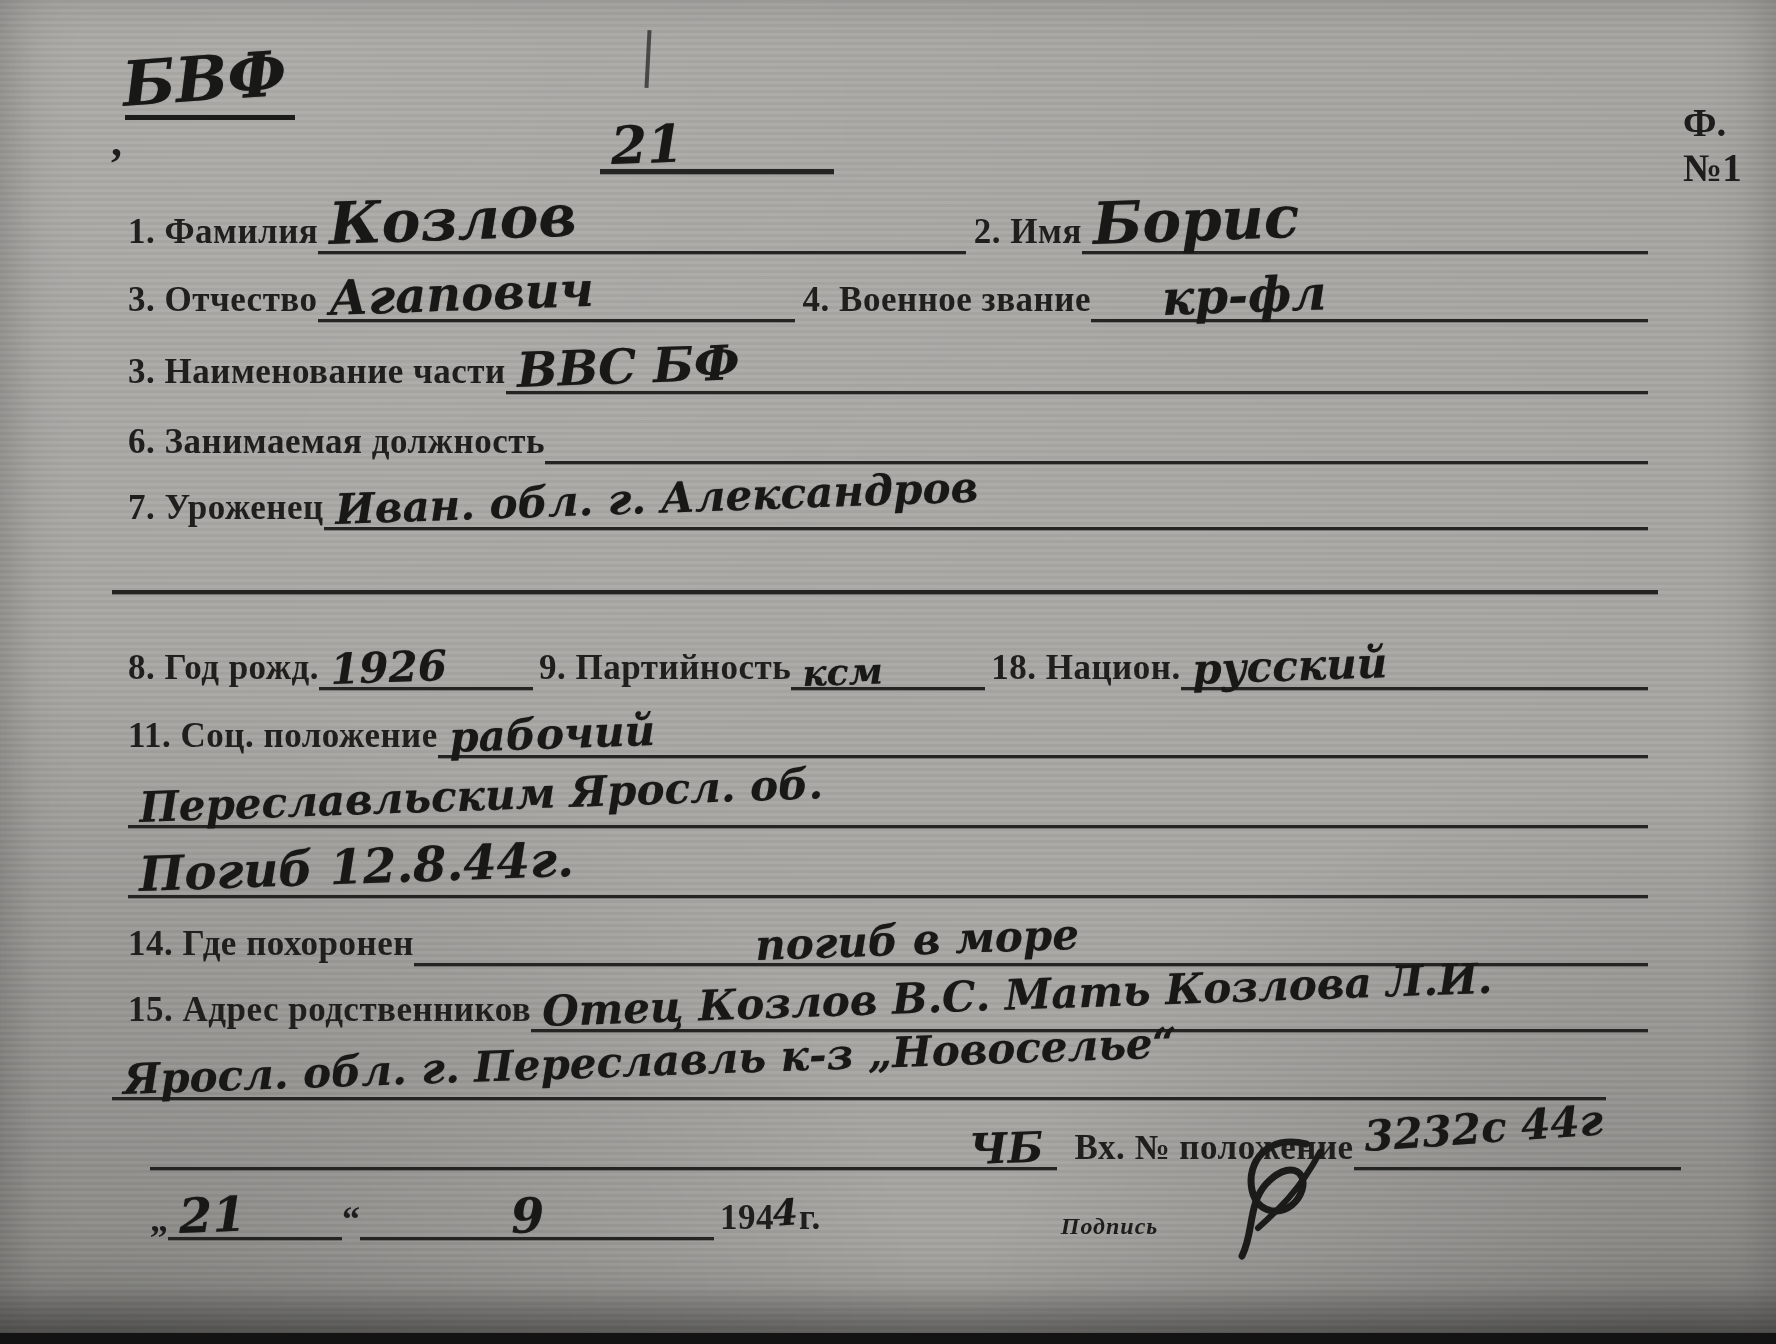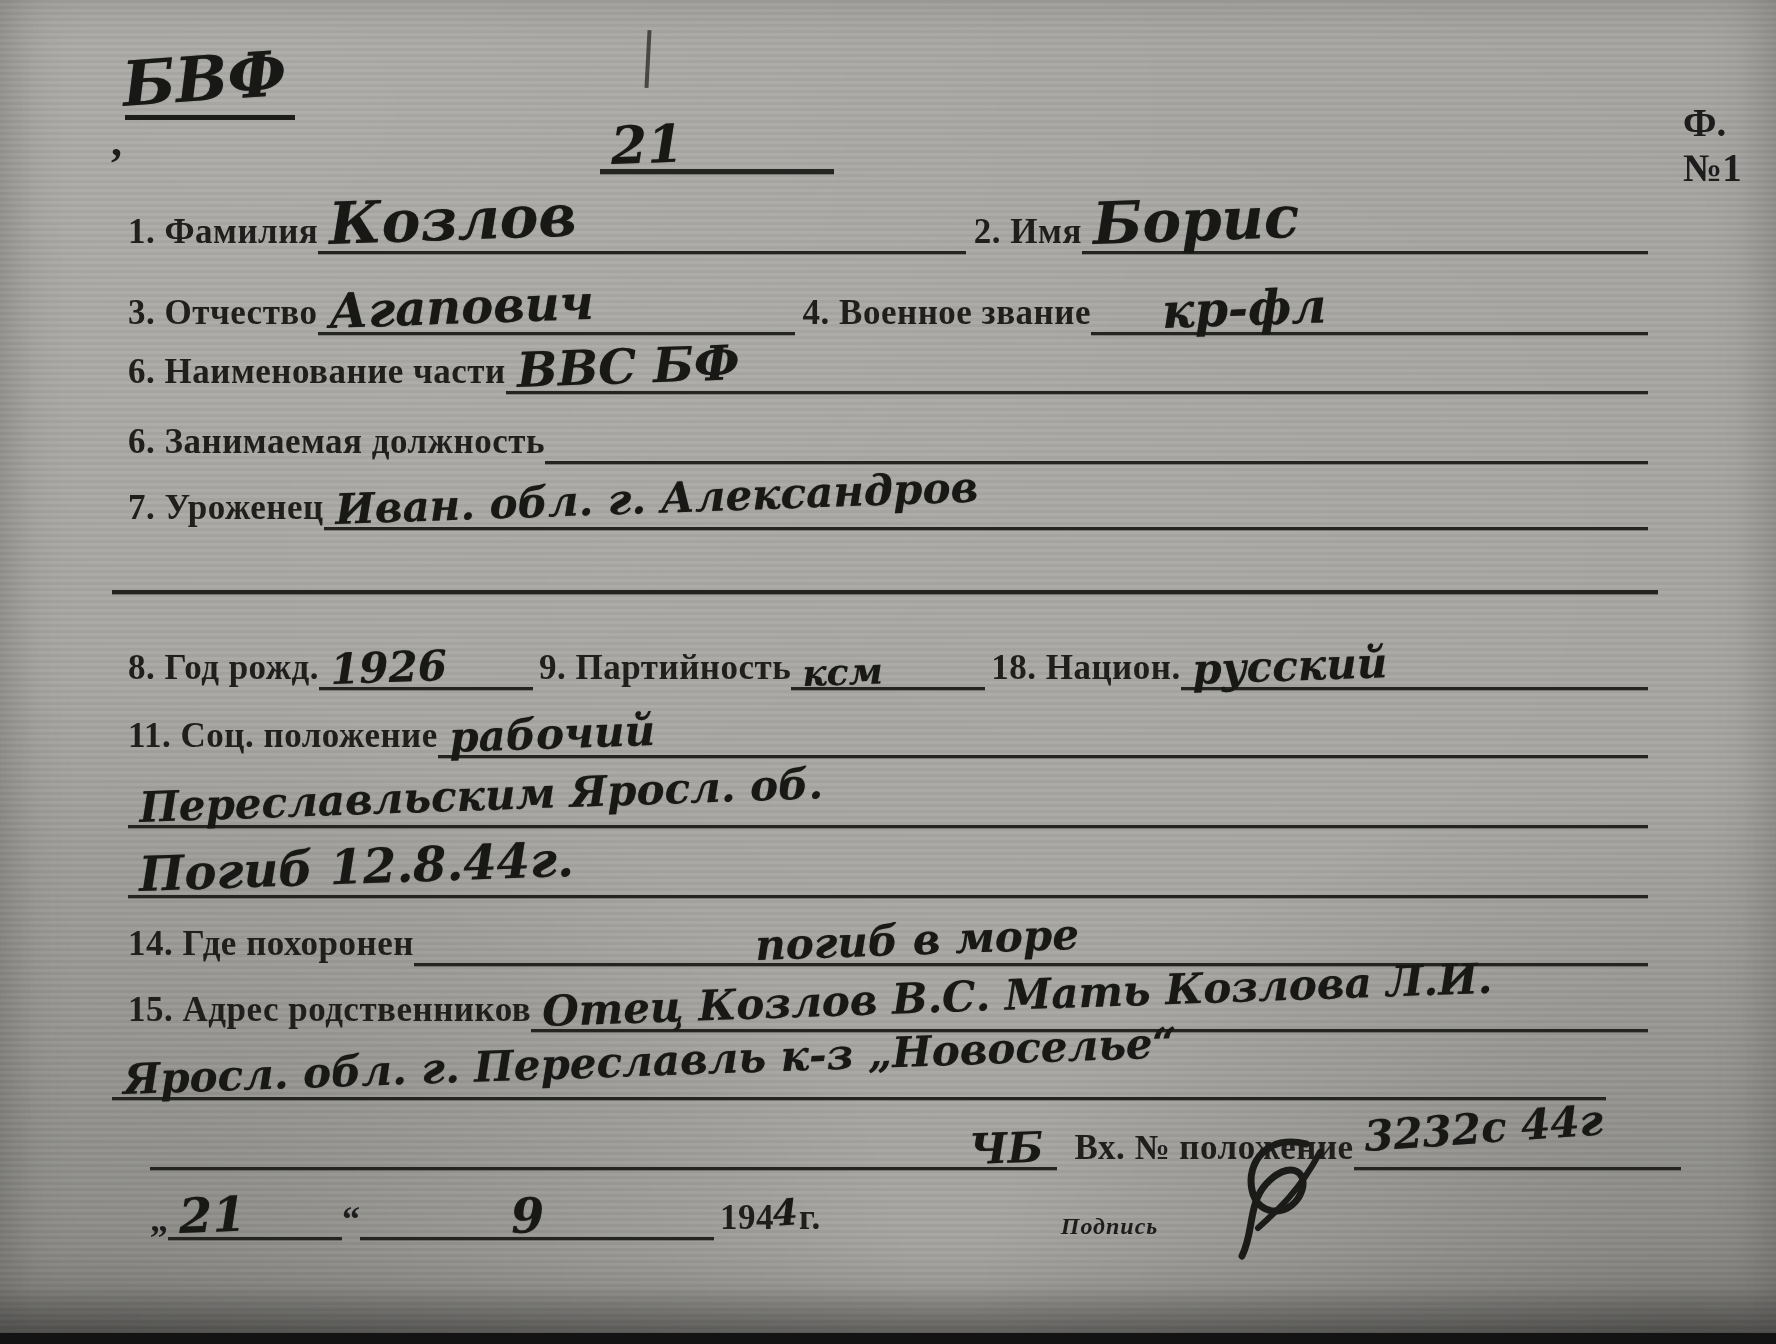--- a/index.html
+++ b/index.html
@@ -88,33 +88,33 @@
     <span class="lbl">1. Фамилия</span>
     <span class="ul" style="flex:1.15">
       <span class="hand h-xl">Козлов</span>
     </span>
     <span class="lbl" style="margin-left:8px">2. Имя</span>
     <span class="ul">
       <span class="hand h-xl">Борис</span>
     </span>
   </div>
 
-  <div class="row" style="top:273px">
+  <div class="row" style="top:260px">
     <span class="lbl">3. Отчество</span>
     <span class="ul" style="flex:0.85">
       <span class="hand h-lg">Агапович</span>
     </span>
     <span class="lbl" style="margin-left:8px">4. Военное звание</span>
     <span class="ul">
       <span class="hand h-lg" style="margin-left:60px">кр-фл</span>
     </span>
   </div>
 
   <div class="row" style="top:332px">
-    <span class="lbl">6. Наименование части</span>
+    <span class="lbl">3. Наименование части</span>
     <span class="ul">
       <span class="hand h-lg">ВВС  БФ</span>
     </span>
   </div>
 
   <div class="row" style="top:402px">
     <span class="lbl">6. Занимаемая должность</span>
     <span class="ul">
       <span class="hand h-md"></span>
     </span>

